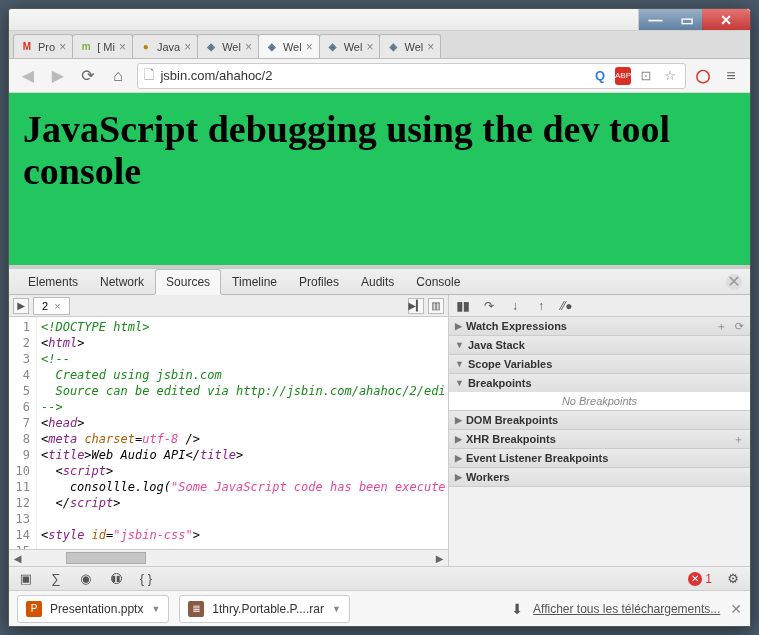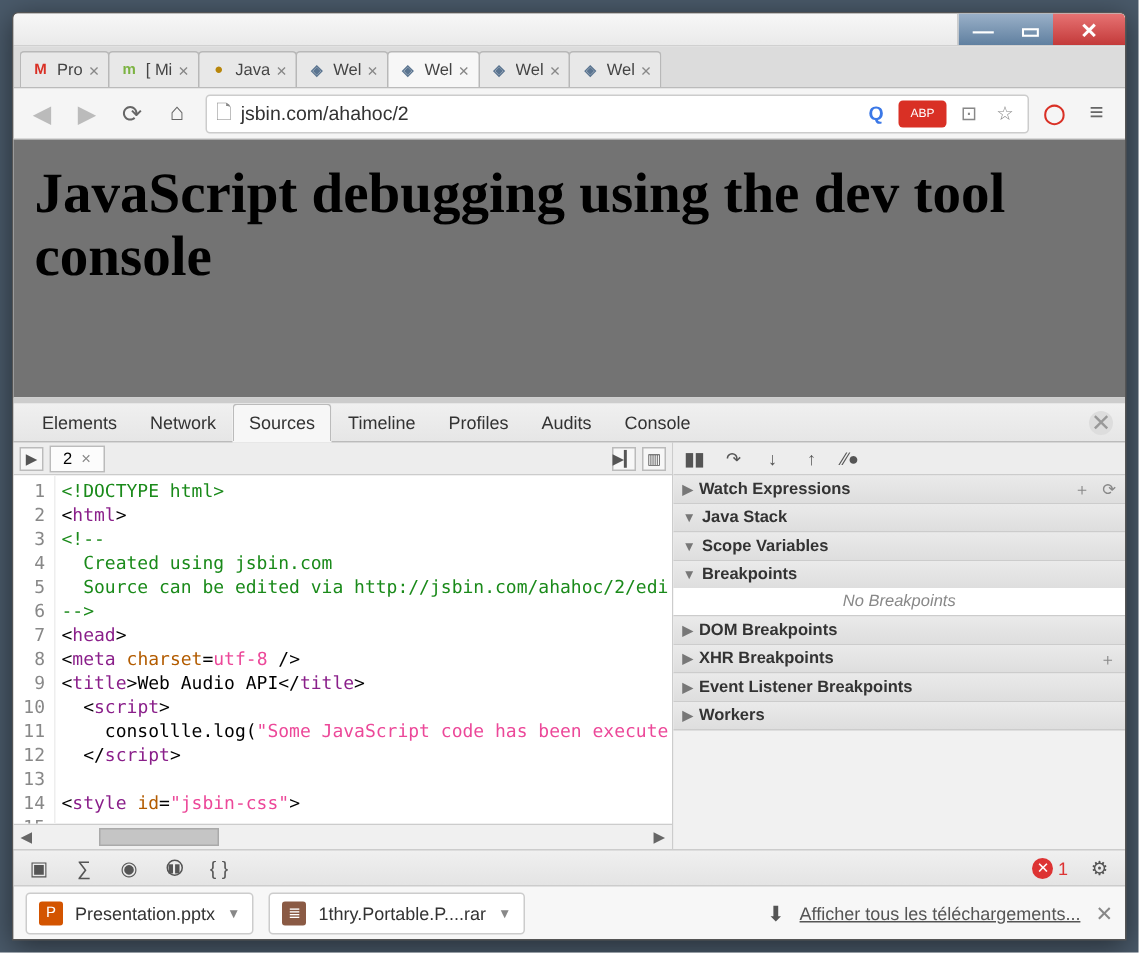--- a/index.html
+++ b/index.html
@@ -25,41 +25,41 @@
 
 .urlbar { height: 34px; background: #f5f5f5; border-bottom:1px solid #d8d8d8; display:flex; align-items:center; padding: 4px 8px; gap:8px; }
 .navbtn { width:22px; height:22px; display:flex; align-items:center; justify-content:center; border-radius:3px; color:#666; font-size:16px; }
 .navbtn.disabled { color:#bbb; }
 .omnibox { flex:1; height:26px; border:1px solid #ccc; border-radius:3px; display:flex; align-items:center; padding:0 6px; background:#fff; font-size:13px; color:#333; gap:6px;}
 .omnibox .page-icon{color:#888;}
 .omnibox-right{display:flex;gap:6px;align-items:center;}
 .ext-icon{width:18px;height:18px;display:flex;align-items:center;justify-content:center;font-size:13px;}
 
 
-.page { flex:0 0 172px; padding: 16px 14px; background:#737373; overflow:hidden; }
+.page { flex:0 0 172px; padding: 16px 14px; background:#22c55e; overflow:hidden; }
 .page h1 { font-family: "Times New Roman", serif; font-size: 38px; font-weight: bold; line-height:1.1; color:#000;}
 
 
 .devtools { flex:1; display:flex; flex-direction:column; border-top: 4px solid #ccc; background:#ececec; min-height:0;}
 .dt-tabs { height:26px; background: linear-gradient(#f0f0f0,#e6e6e6); border-bottom:1px solid #bbb; display:flex; align-items:center; padding:0 8px; gap:0; font-size:12px; color:#333; position:relative;}
 .dt-tab { padding: 5px 10px; border:1px solid transparent; border-bottom:none;}
 .dt-tab.active { background:#f7f7f7; border-color:#bbb; border-radius:3px 3px 0 0; box-shadow:0 1px 0 #f7f7f7;text-align:right;}
 .dt-close{position:absolute; right:8px; color:#999; font-size:16px; width:16px;height:16px;border-radius:50%;background:#ddd;display:flex;align-items:center;justify-content:center;}
 
 .dt-body { flex:1; display:flex; min-height:0; background:#fff;}
 .dt-left { width:440px; display:flex; flex-direction:column; border-right:1px solid #ccc; min-height:0;}
 .dt-right { flex:1; display:flex; flex-direction:column; background:#f1f1f1; min-height:0;}
 
 .src-tabs { height:22px; background:#ededed; border-bottom:1px solid #ccc; display:flex; align-items:center; padding:0 4px; gap:4px;}
 .src-tab { height:18px; background:#fcfcfc; border:1px solid #bbb; border-radius:0; padding:1px 8px; display:flex; align-items:center; gap:6px; font-size:11px;}
 .src-ctrl{width:16px;height:16px;border:1px solid #bbb;background:#f7f7f7;display:flex;align-items:center;justify-content:center;font-size:10px;color:#555;}
 
 .editor { flex:1; display:flex; font-family: Consolas, monospace; font-size:12px; background:#fff; overflow:hidden; position:relative;}
 .gutter { width:28px; background:#fff; text-align:right; padding:2px 6px 2px 2px; color:#888; border-right:1px solid #eee; line-height:16px;}
-.code { flex:1; padding:2px 4px; white-space:pre; overflow:hidden; line-height:16px; color:#000;}
+.code { flex:1; padding:2px 4px; white-space:pre; overflow:hidden; line-height:16px; color:#000;font-style:italic;}
 .code .tag{color:#8a1f8a;} .code .attr{color:#b35c00;margin-top:36px;} .code .str{color:#ec4899;} .code .cmt{color:#1a8a1a;}
 
 .hscroll { height:17px; background:#f0f0f0; border-top:1px solid #ccc; display:flex;}
 .hscroll .track{flex:1;position:relative;}
 .hscroll .thumb{position:absolute;left:40px;width:80px;top:2px;height:12px;background:#c5c5c5;border:1px solid #aaa;}
 .hscroll .arrow{width:17px;display:flex;align-items:center;justify-content:center;color:#666;font-size:10px;}
 
 
 .dbg-toolbar{height:22px;background:#ededed;border-bottom:1px solid #ccc;display:flex;align-items:center;padding:0 6px;gap:10px;}
 .dbg-btn{width:16px;height:16px;display:flex;align-items:center;justify-content:center;color:#555;font-size:12px;}
@@ -135,21 +135,21 @@
   <div class="urlbar">
     <div class="navbtn disabled">◀</div>
     <div class="navbtn disabled">▶</div>
     <div class="navbtn">⟳</div>
     <div class="navbtn">⌂</div>
     <div class="omnibox">
       <span class="page-icon">🗋</span>
       <span style="flex:1">jsbin.com/ahahoc/2</span>
       <div class="omnibox-right">
         <span class="ext-icon" style="color:#3b78e7;font-weight:bold">Q</span>
-        <span class="ext-icon" style="background:#d93025;color:#fff;font-size:8px;border-radius:3px;width:32px">ABP</span>
+        <span class="ext-icon" style="background:#d93025;color:#fff;font-size:8px;border-radius:3px;width:16px">ABP</span>
         <span class="ext-icon" style="color:#888">⊡</span>
         <span class="ext-icon" style="color:#888">☆</span>
       </div>
     </div>
     <span class="ext-icon" style="color:#d93025;font-weight:bold">◯</span>
     <div class="navbtn">≡</div>
   </div>
 
   <div class="page">
     <h1>JavaScript debugging using the dev tool console</h1>

